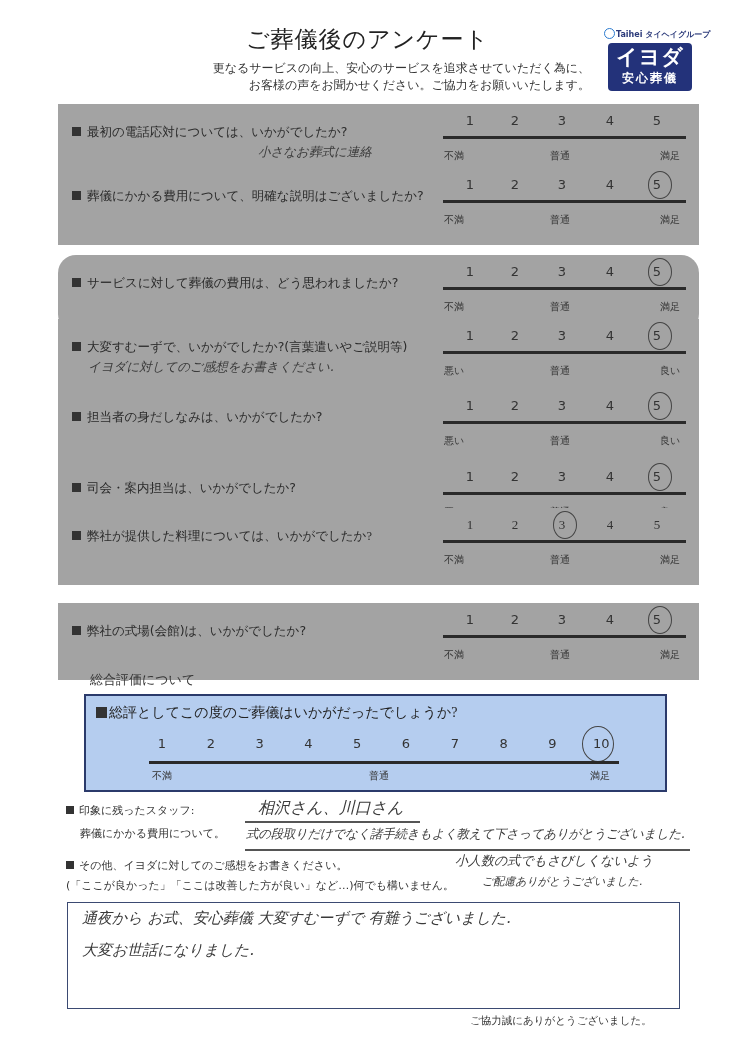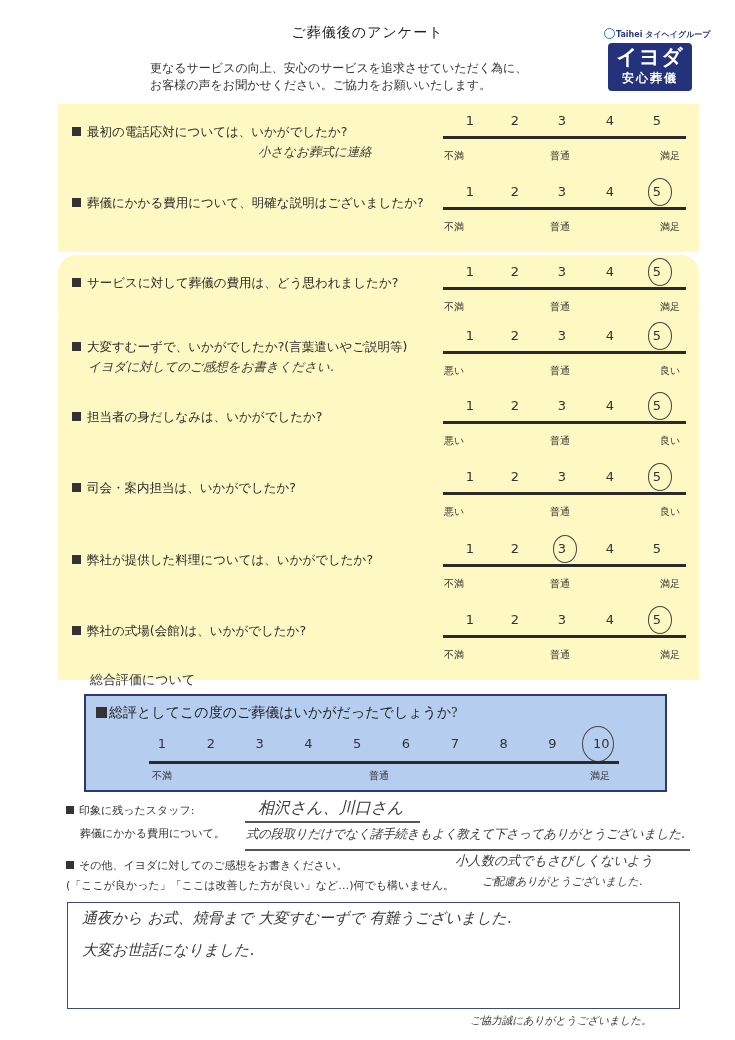--- a/index.html
+++ b/index.html
@@ -1,49 +1,49 @@
 <!DOCTYPE html>
 <html><head>
 <meta charset="utf-8">
 <style>
   html, body { margin:0; padding:0; }
   body { width:735px; height:1040px; background:#ffffff; position:relative; overflow:hidden;
          font-family:"DejaVu Sans", sans-serif; color:#2a2a2a; }
   .abs { position:absolute; }
-  .title { left:0; width:735px; top:24px; text-align:center; font-size:14px; letter-spacing:1px; color:#222; font-family:Liberation Sans, sans-serif; }
-  .intro { left:150px; width:440px; top:60px; text-align:left; font-size:12px; line-height:17px; color:#333; }
+  .title { left:0; width:735px; top:24px; text-align:center; font-size:23px; letter-spacing:1px; color:#222; font-family:Liberation Sans, sans-serif; }
+  .intro { left:150px; width:440px; top:60px; text-align:right; font-size:12px; line-height:17px; color:#333; }
   .logo { left:604px; top:28px; width:92px; height:68px; }
   .logo-top { font-size:8px; font-weight:bold; color:#2b3a7a; white-space:nowrap; }
   .logo-top .mark { display:inline-block; width:9px; height:9px; border-radius:50%; border:1.5px solid #2b7bd0; vertical-align:-2px; margin-right:1px; }
   .logo-box { margin-top:3px; margin-left:4px; width:84px; height:48px; background:#23327a; border-radius:4px; color:#fff; text-align:center; }
   .logo-main { font-size:21px; font-weight:bold; line-height:26px; padding-top:1px; letter-spacing:1px; }
   .logo-sub { font-size:12px; font-weight:bold; letter-spacing:2px; line-height:16px; }
 
-  .panel { left:58px; width:641px; height:77px; background:#fef9c3; }
+  .panel { left:58px; width:641px; height:77px; background:#a3a3a3; }
   .q { left:14px; top:20px; font-size:12.5px; color:#2a2a2a; white-space:nowrap; }
   .q .sq { display:inline-block; width:9px; height:9px; background:#333; margin-right:6px; vertical-align:0px; }
   .scale-line { left:385px; width:243px; top:32px; height:3px; background:#2a2a2a; }
   .num { top:9px; font-size:13px; width:20px; margin-left:-10px; text-align:center; color:#333; }
   .lbl { top:45px; font-size:10px; color:#333; white-space:nowrap; }
   .circle { border:1.3px solid #444; border-radius:50%; width:22px; height:26px; margin-left:-11px; top:3px; }
   .hand { font-family:"DejaVu Serif", serif; font-style:italic; color:#3a3a3a; white-space:nowrap; }
 
   .overall-h { left:90px; top:671px; font-size:13px; color:#333; }
   .overall { left:84px; top:694px; width:579px; height:94px; background:#b5cdef; border:2px solid #2b3a6b; }
   .overall .q2 { left:10px; top:8px; font-size:14px; color:#222;font-family:Liberation Serif, serif; }
   .overall .q2 .sq { display:inline-block; width:11px; height:11px; background:#333; margin-right:2px; vertical-align:-1px; }
   .overall .line { left:63px; width:470px; top:65px; height:3px; background:#2a2a2a; }
   .overall .n { top:40px; font-size:13px; width:24px; margin-left:-12px; text-align:center; color:#333; }
   .overall .l { top:73px; font-size:10px; color:#333; }
 
   .sect { font-size:11px; color:#333; white-space:nowrap; }
   .sect .sq { display:inline-block; width:8px; height:8px; background:#333; margin-right:5px; }
   .uline { height:1.5px; background:#555; }
   .comment-box { left:67px; top:902px; width:611px; height:105px; border:1.5px solid #3b4a72; background:#fff; }
-  .thanks { left:470px; top:1014px; font-size:10.5px; color:#333; white-space:nowrap;font-style:italic; }
+  .thanks { left:470px; top:1014px; font-size:10.5px; color:#333; white-space:nowrap; }
 </style>
 </head>
 <body>
 
 <div class="abs title">ご葬儀後のアンケート</div>
 <div class="abs intro">
   <div>更なるサービスの向上、安心のサービスを追求させていただく為に、</div>
   <div>お客様の声をお聞かせください。ご協力をお願いいたします。</div>
 </div>
 <div class="abs logo">
@@ -61,21 +61,21 @@
       <div class="abs num" style="left:457px">2</div>
       <div class="abs num" style="left:504px">3</div>
       <div class="abs num" style="left:552px">4</div>
       <div class="abs num" style="left:599px">5</div>
       <div class="abs scale-line"></div>
       <div class="abs lbl" style="left:386px">不満</div>
       <div class="abs lbl" style="left:492px">普通</div>
       <div class="abs lbl" style="left:602px">満足</div>
       <div class="abs hand" style="left:200px; top:40px; font-size:12.5px">小さなお葬式に連絡</div>
     </div>
-    <div class="abs panel" style="top: 175px;">
+    <div class="abs panel" style="top: 168px;">
       <div class="abs q"><span class="sq"></span><span>葬儀にかかる費用について、明確な説明はございましたか?</span></div>
       <div class="abs num" style="left:412px">1</div>
       <div class="abs num" style="left:457px">2</div>
       <div class="abs num" style="left:504px">3</div>
       <div class="abs num" style="left:552px">4</div>
       <div class="abs num" style="left:599px">5</div>
       <div class="abs circle" style="left:601px"></div>
       <div class="abs scale-line"></div>
       <div class="abs lbl" style="left:386px">不満</div>
       <div class="abs lbl" style="left:492px">普通</div>
@@ -127,21 +127,21 @@
       <div class="abs num" style="left:457px">2</div>
       <div class="abs num" style="left:504px">3</div>
       <div class="abs num" style="left:552px">4</div>
       <div class="abs num" style="left:599px">5</div>
       <div class="abs circle" style="left:601px"></div>
       <div class="abs scale-line"></div>
       <div class="abs lbl" style="left:386px">悪い</div>
       <div class="abs lbl" style="left:492px">普通</div>
       <div class="abs lbl" style="left:602px">良い</div>
     </div>
-    <div class="abs panel" style="top: 532px;">
+    <div class="abs panel" style="top: 508px; font-family: Liberation Serif, serif;">
       <div class="abs q"><span class="sq"></span><span>弊社が提供した料理については、いかがでしたか?</span></div>
       <div class="abs num" style="left:412px">1</div>
       <div class="abs num" style="left:457px">2</div>
       <div class="abs num" style="left:504px">3</div>
       <div class="abs num" style="left:552px">4</div>
       <div class="abs num" style="left:599px">5</div>
       <div class="abs circle" style="left:506px"></div>
       <div class="abs scale-line"></div>
       <div class="abs lbl" style="left:386px">不満</div>
       <div class="abs lbl" style="left:492px">普通</div>
@@ -190,16 +190,16 @@
 <div class="abs sect" style="left:80px; top:826px">葬儀にかかる費用について。</div>
 <div class="abs hand" style="left:246px; top:826px; font-size:12.5px; letter-spacing:-0.3px">式の段取りだけでなく諸手続きもよく教えて下さってありがとうございました.</div>
 <div class="abs uline" style="left:245px; top:849px; width:445px"></div>
 
 <div class="abs sect" style="left:66px; top:858px"><span class="sq"></span><span>その他、イヨダに対してのご感想をお書きください。</span></div>
 <div class="abs sect" style="left:66px; top:878px">(「ここが良かった」「ここは改善した方が良い」など…)何でも構いません。</div>
 <div class="abs hand" style="left:455px; top:852px; font-size:13px">小人数の式でもさびしくないよう</div>
 <div class="abs hand" style="left:482px; top:874px; font-size:11px">ご配慮ありがとうございました.</div>
 
 <div class="abs comment-box">
-  <div class="abs hand" style="left:14px; top:6px; font-size:15px">通夜から お式、焼骨まで 大変すむーずで 有難うございました.</div>
+  <div class="abs hand" style="left:14px; top:6px; font-size:15px">通夜から お式、安心葬儀 大変すむーずで 有難うございました.</div>
   <div class="abs hand" style="left:14px; top:38px; font-size:15px">大変お世話になりました.</div>
 </div>
 <div class="abs thanks">ご協力誠にありがとうございました。</div>
 
 </body></html>

